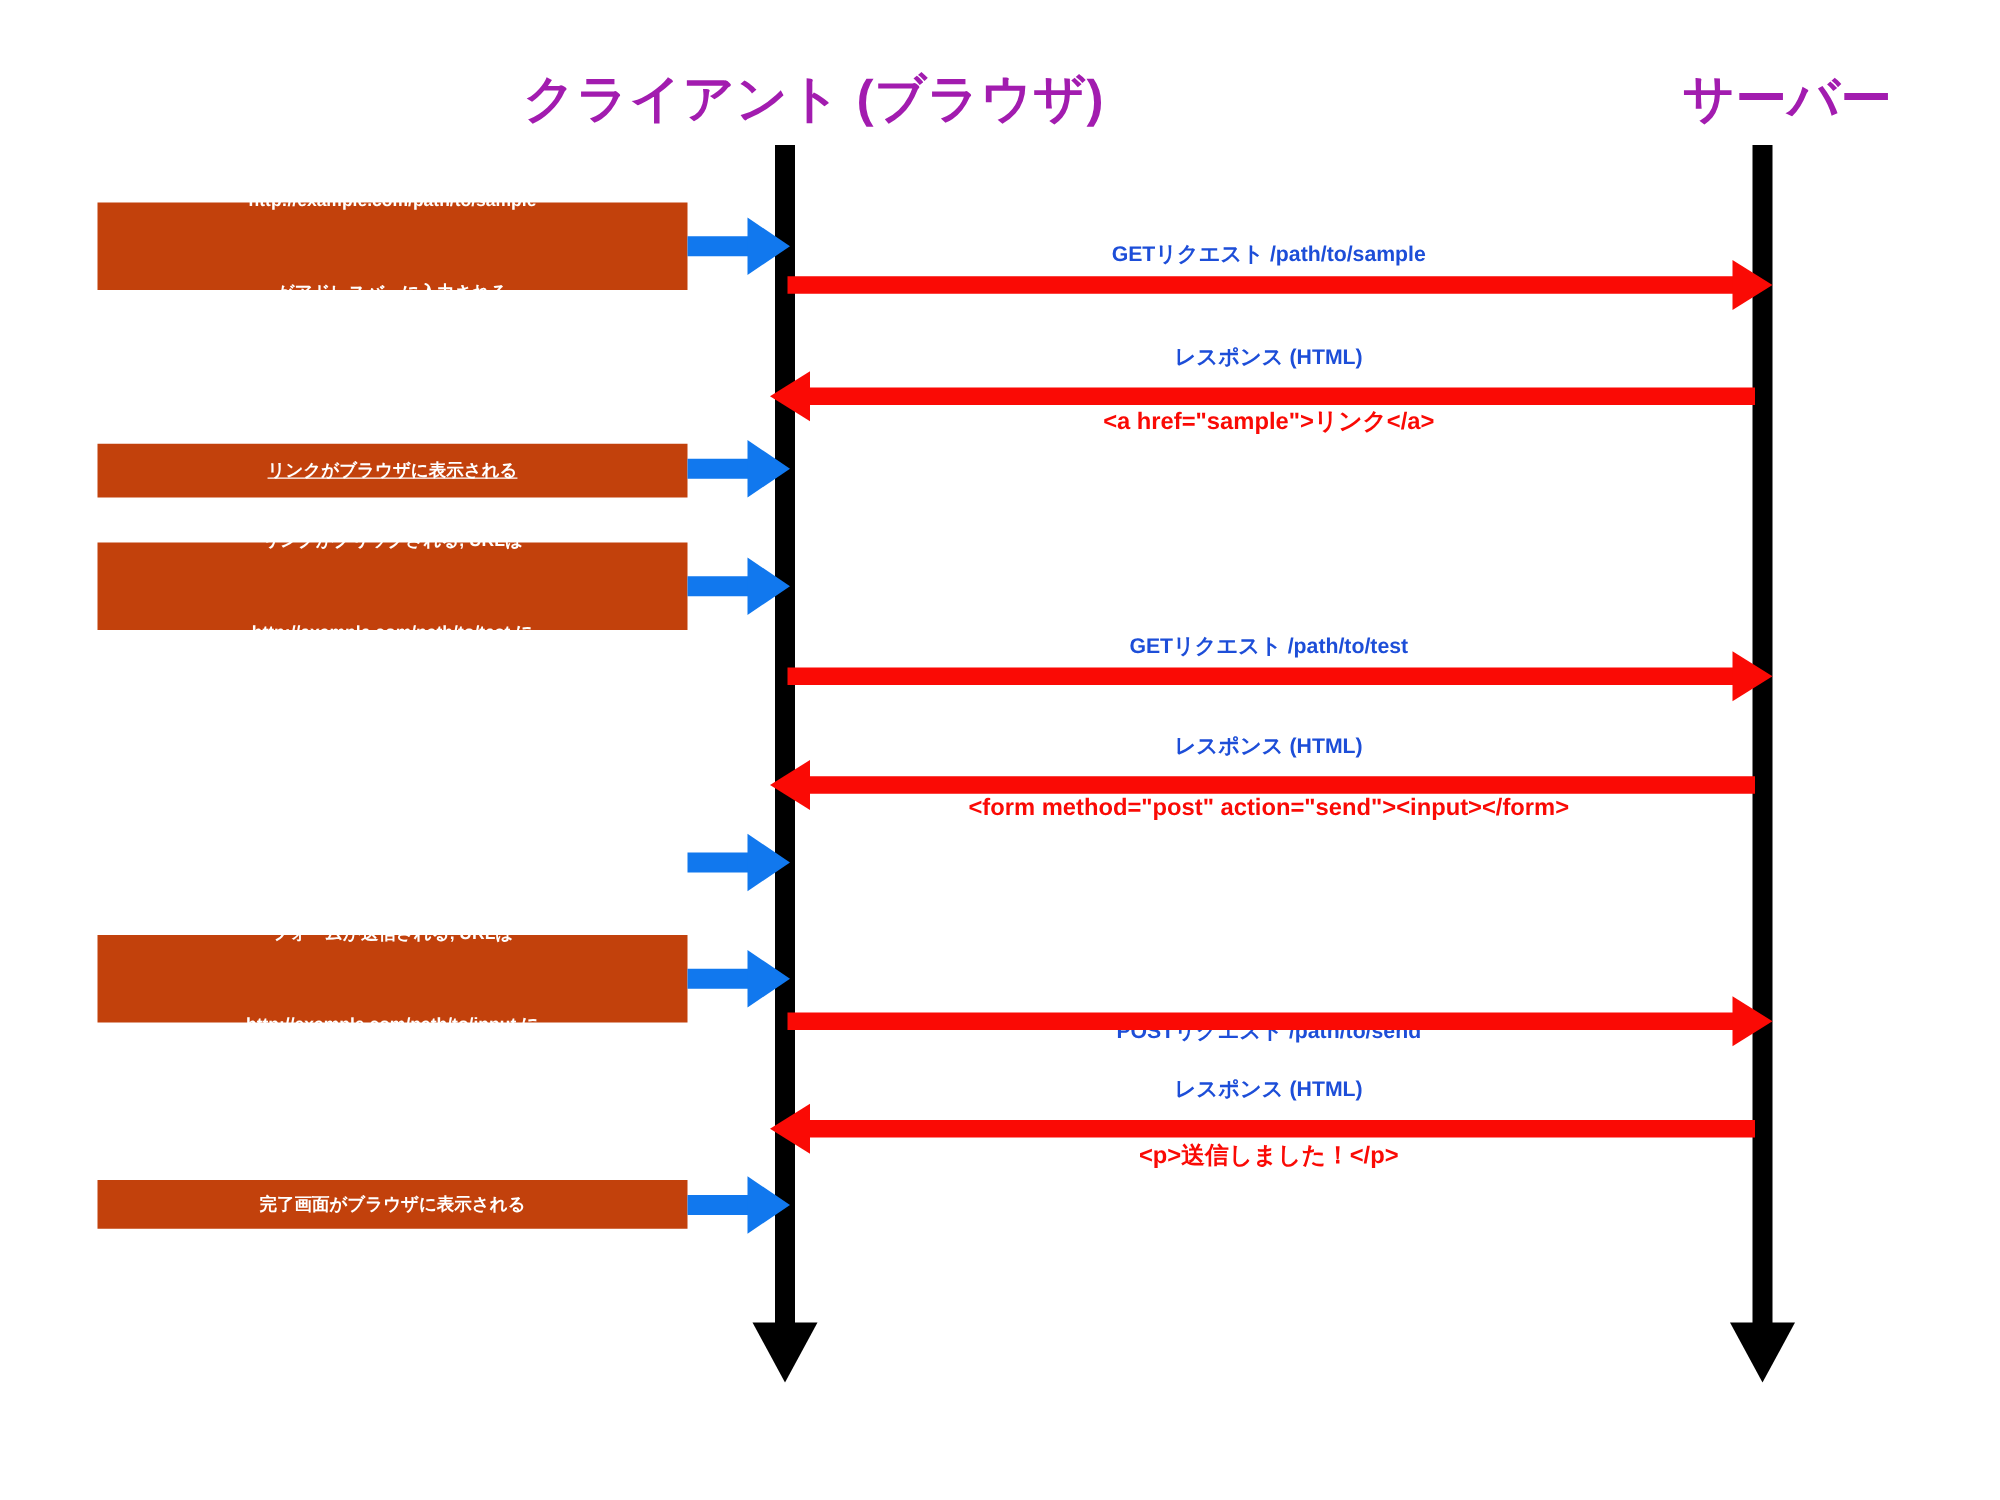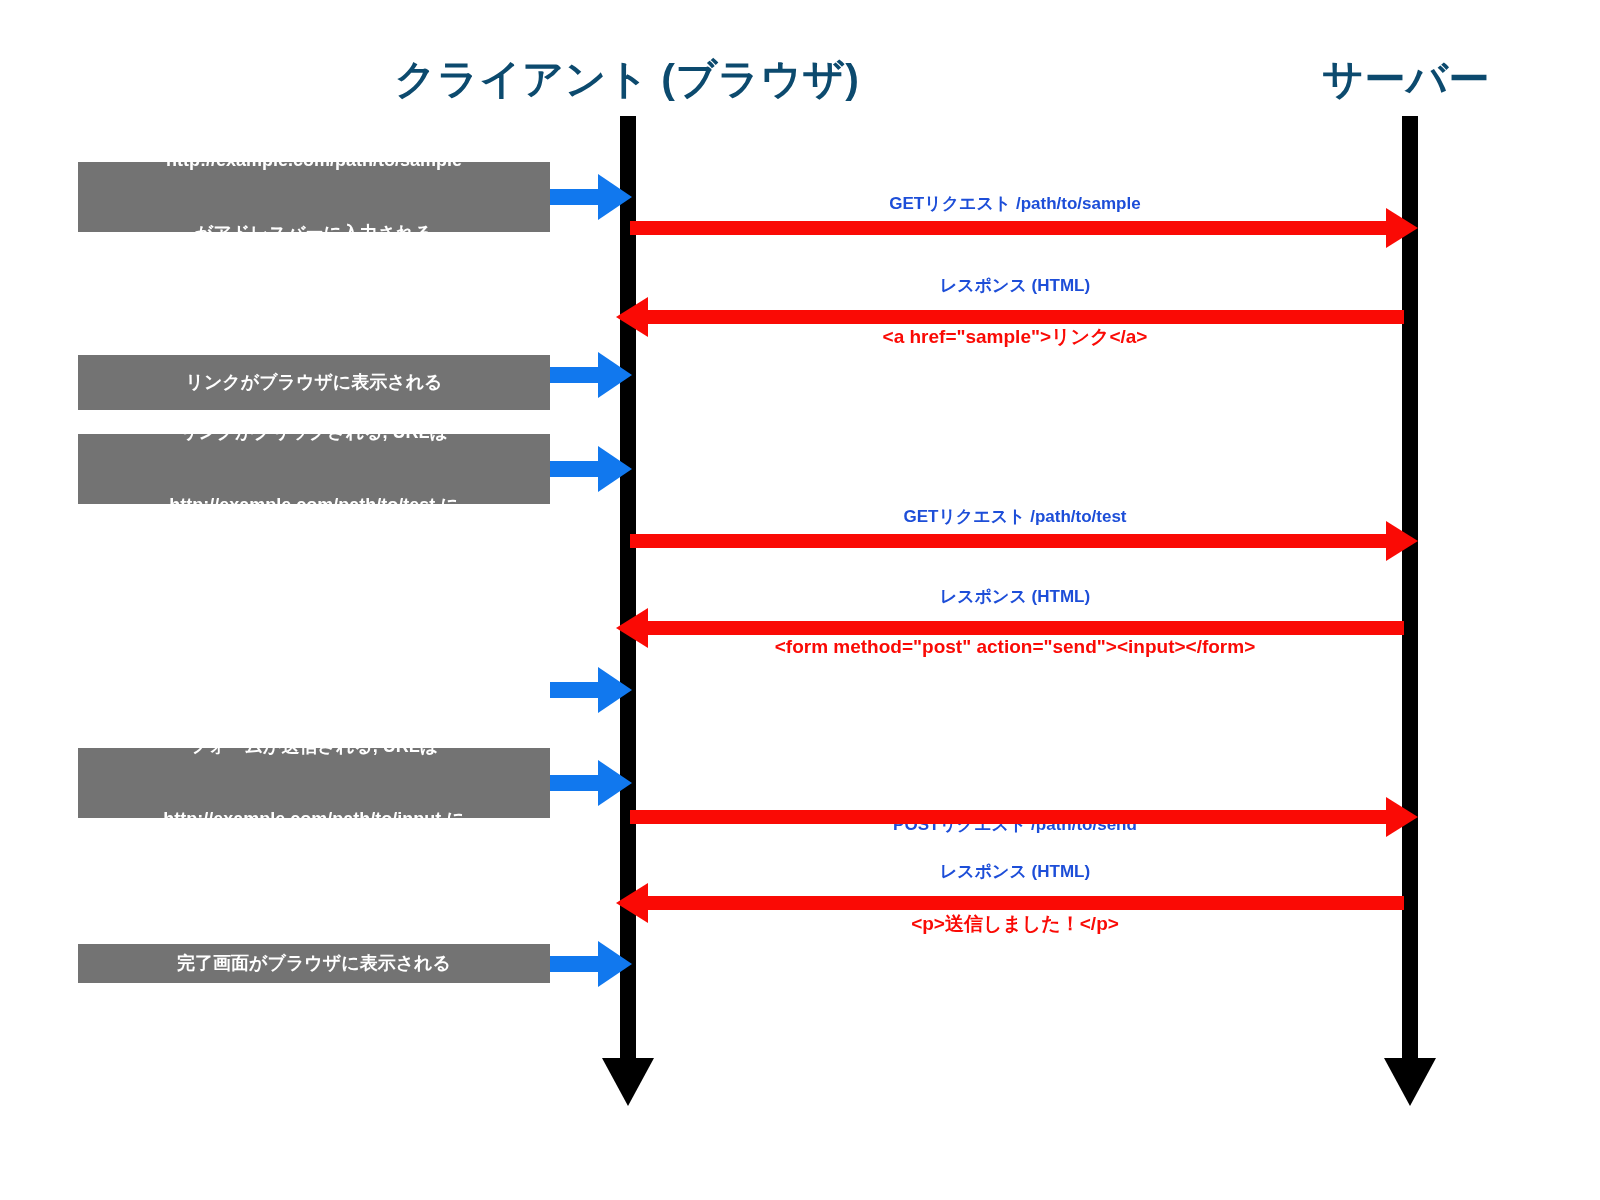--- a/index.html
+++ b/index.html
@@ -16,24 +16,25 @@
     width: 1600px;
     height: 1200px;
     background: #ffffff;
     overflow: hidden;
   }
 
   
   .lifeline-title {
     position: absolute;
     font-weight: bold;
-    color: #0c4a6e;
+    color: #a21caf;
     white-space: nowrap;
     text-align: center;
     letter-spacing: 0.5px;
+    padding-left: 24px;
   }
   #client-title {
     left: 0;
     width: 1254px;
     top: 52px;
     font-size: 41px;
   }
   #server-title {
     left: 1000px;
     width: 812px;
@@ -57,24 +58,24 @@
     border-left: 26px solid transparent;
     border-right: 26px solid transparent;
     border-top: 48px solid #000000;
   }
   #client-lifeline-head { left: 602px; top: 1058px; }
   #server-lifeline-head { left: 1384px; top: 1058px; }
 
   
   .note-box {
     position: absolute;
-    background: #737373;
+    background: #c2410c;
     color: #ffffff;
     font-weight: bold;
-    font-size: 18px;
+    font-size: 14px;
     line-height: 29px;
     text-align: center;
     display: flex;
     flex-direction: column;
     align-items: center;
     justify-content: center;
     padding: 0 8px;
     box-sizing: border-box;
     gap: 44px;
   }
@@ -156,21 +157,21 @@
 
   <div class="red-label" style="left:628px; top:192px; width:774px;">GETリクエスト /path/to/sample</div>
   <div class="red-shaft" style="left:630px; top:221px; width:772px;"></div>
   <div class="red-head-right" style="left:1386px; top:208px;"></div>
 
   <div class="red-label" style="left:628px; top:274px; width:774px;">レスポンス (HTML)</div>
   <div class="red-shaft" style="left:646px; top:310px; width:758px;"></div>
   <div class="red-head-left" style="left:616px; top:297px;"></div>
   <div class="red-sublabel" style="left:628px; top:324px; width:774px;">&lt;a href="sample"&gt;リンク&lt;/a&gt;</div>
 
-  <div class="note-box" style="left:78px; top:355px; width:472px; height:55px;">
+  <div class="note-box" style="left:78px; top:355px; width:472px; height:43px;text-decoration:underline;">
     <div class="note-line">リンクがブラウザに表示される</div>
   </div>
   <div class="blue-arrow-shaft" style="left:550px; top:367px; width:52px;"></div>
   <div class="blue-arrow-head" style="left:598px; top:352px;"></div>
 
   <div class="note-box" style="left:78px; top:434px; width:472px; height:70px;">
     <div class="note-line">リンクがクリックされる, URLは</div>
     <div class="note-line">http://example.com/path/to/test に</div>
   </div>
   <div class="blue-arrow-shaft" style="left:550px; top:461px; width:52px;"></div>

